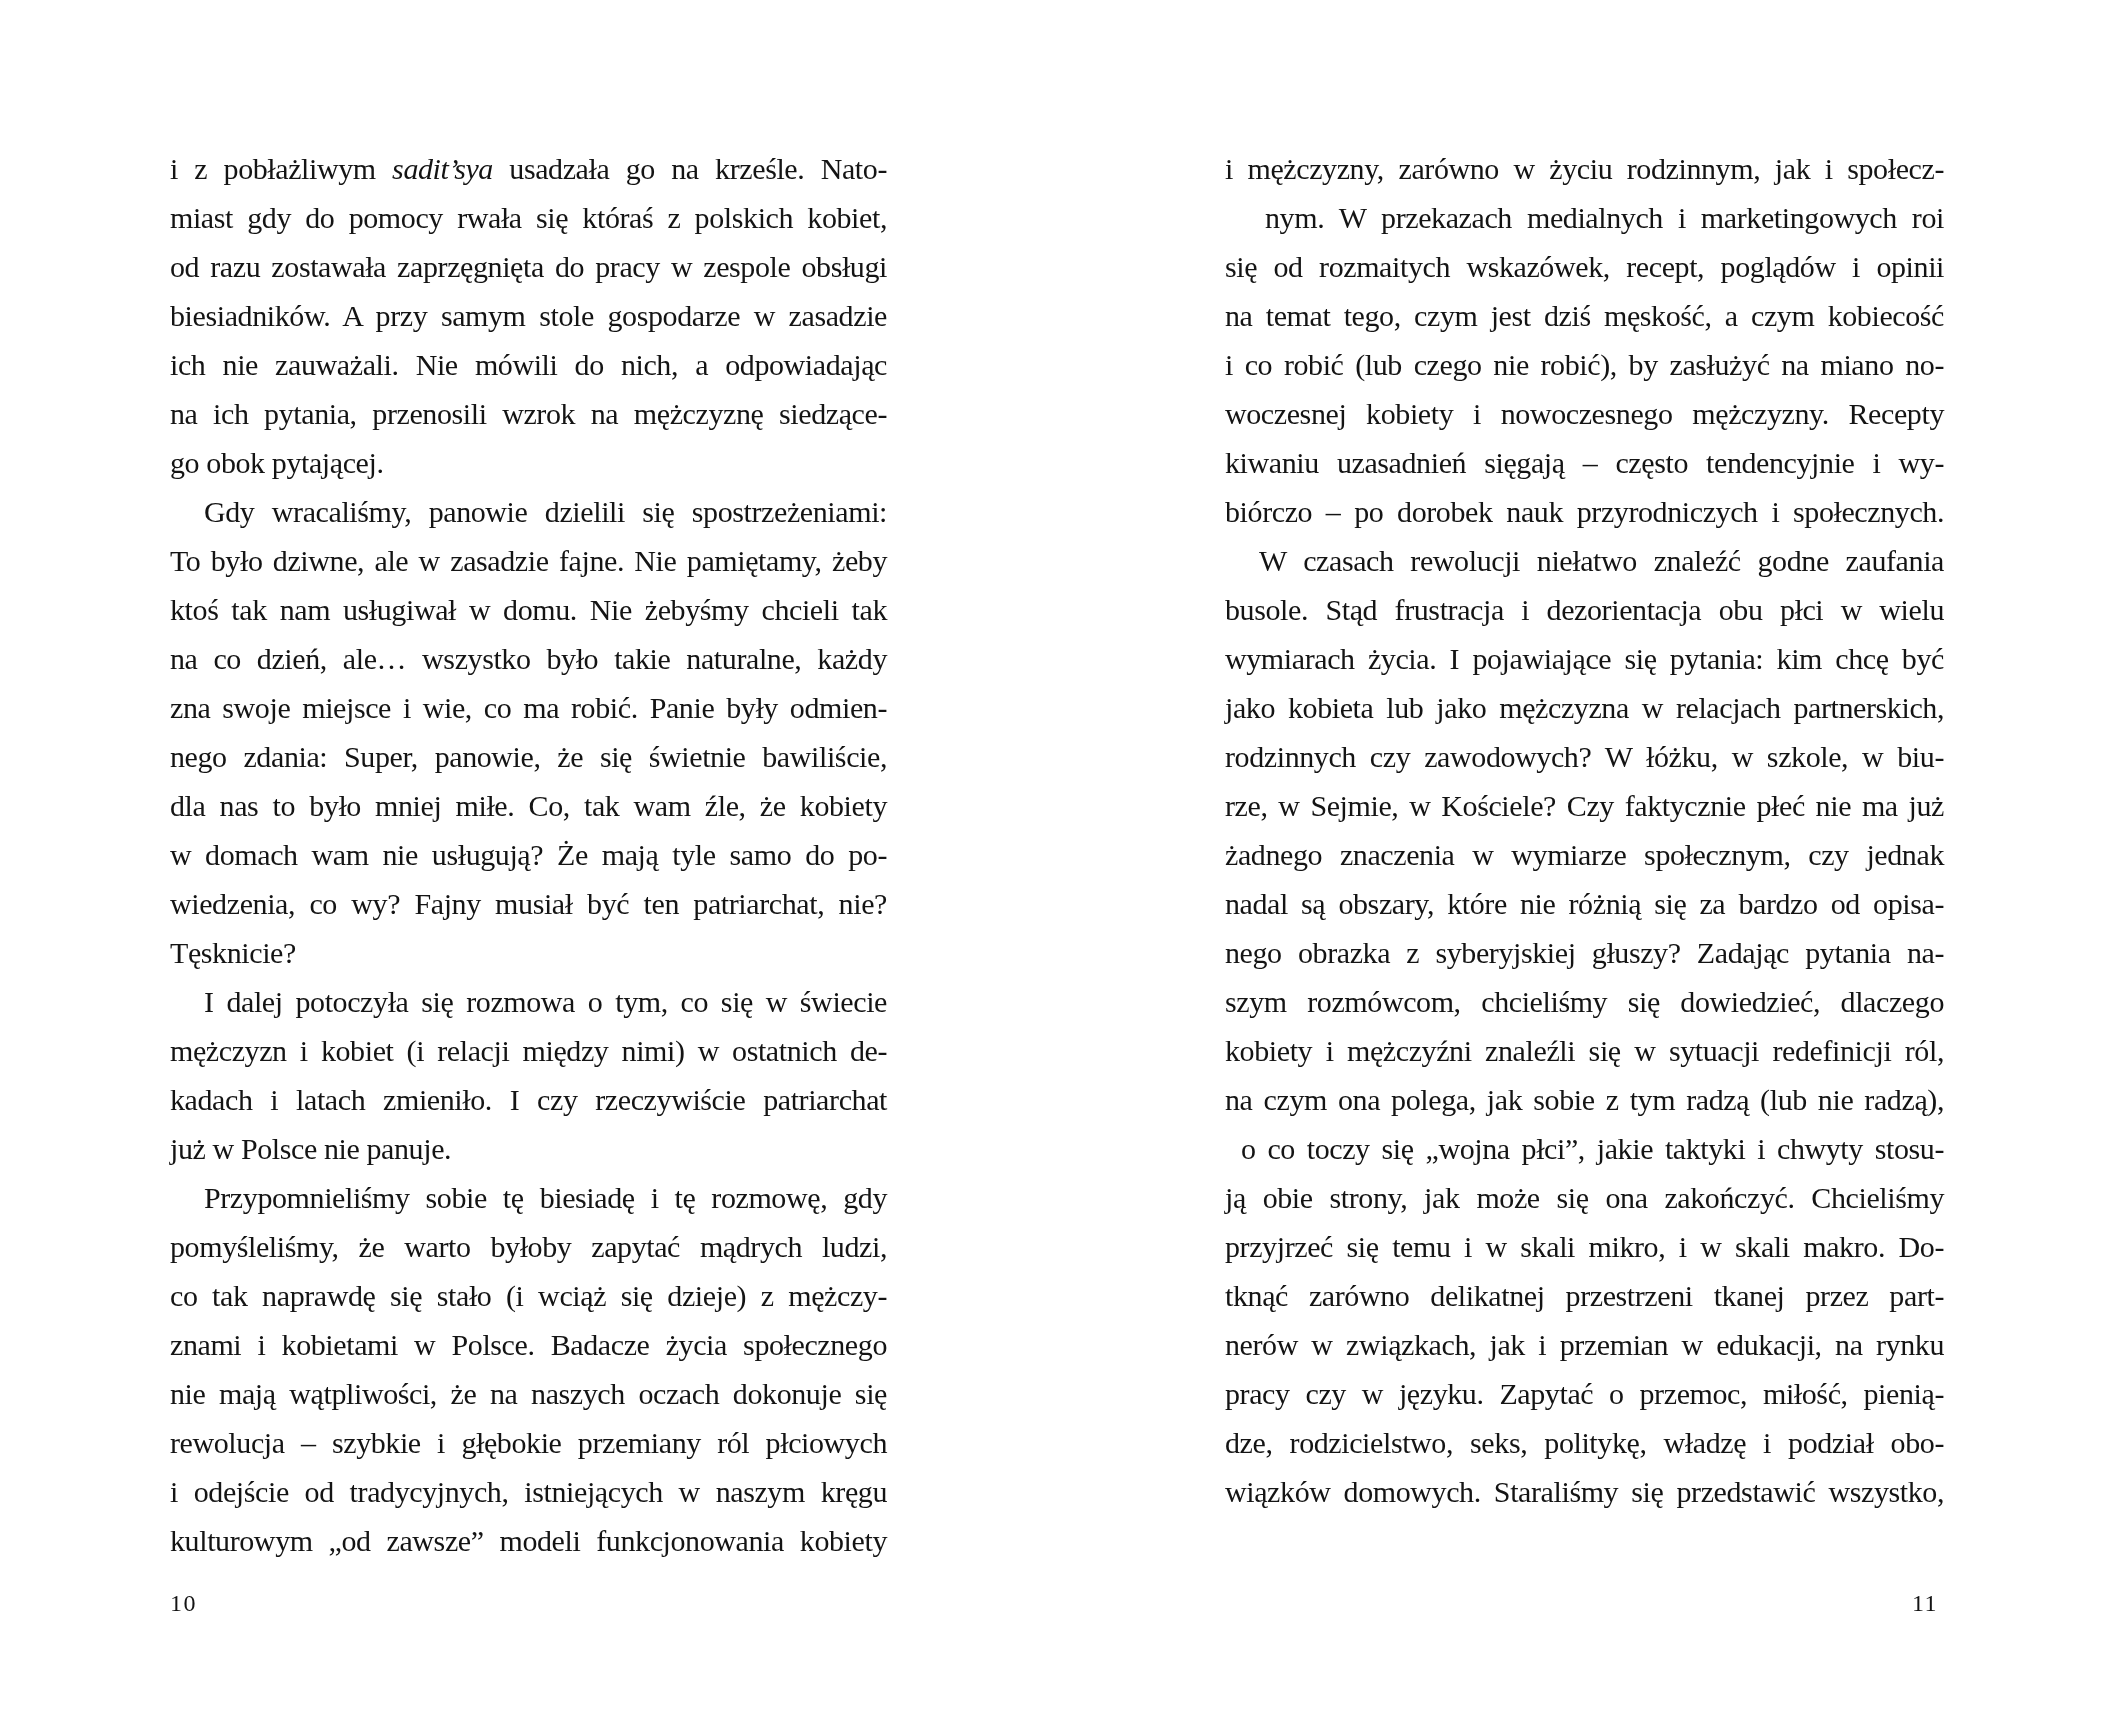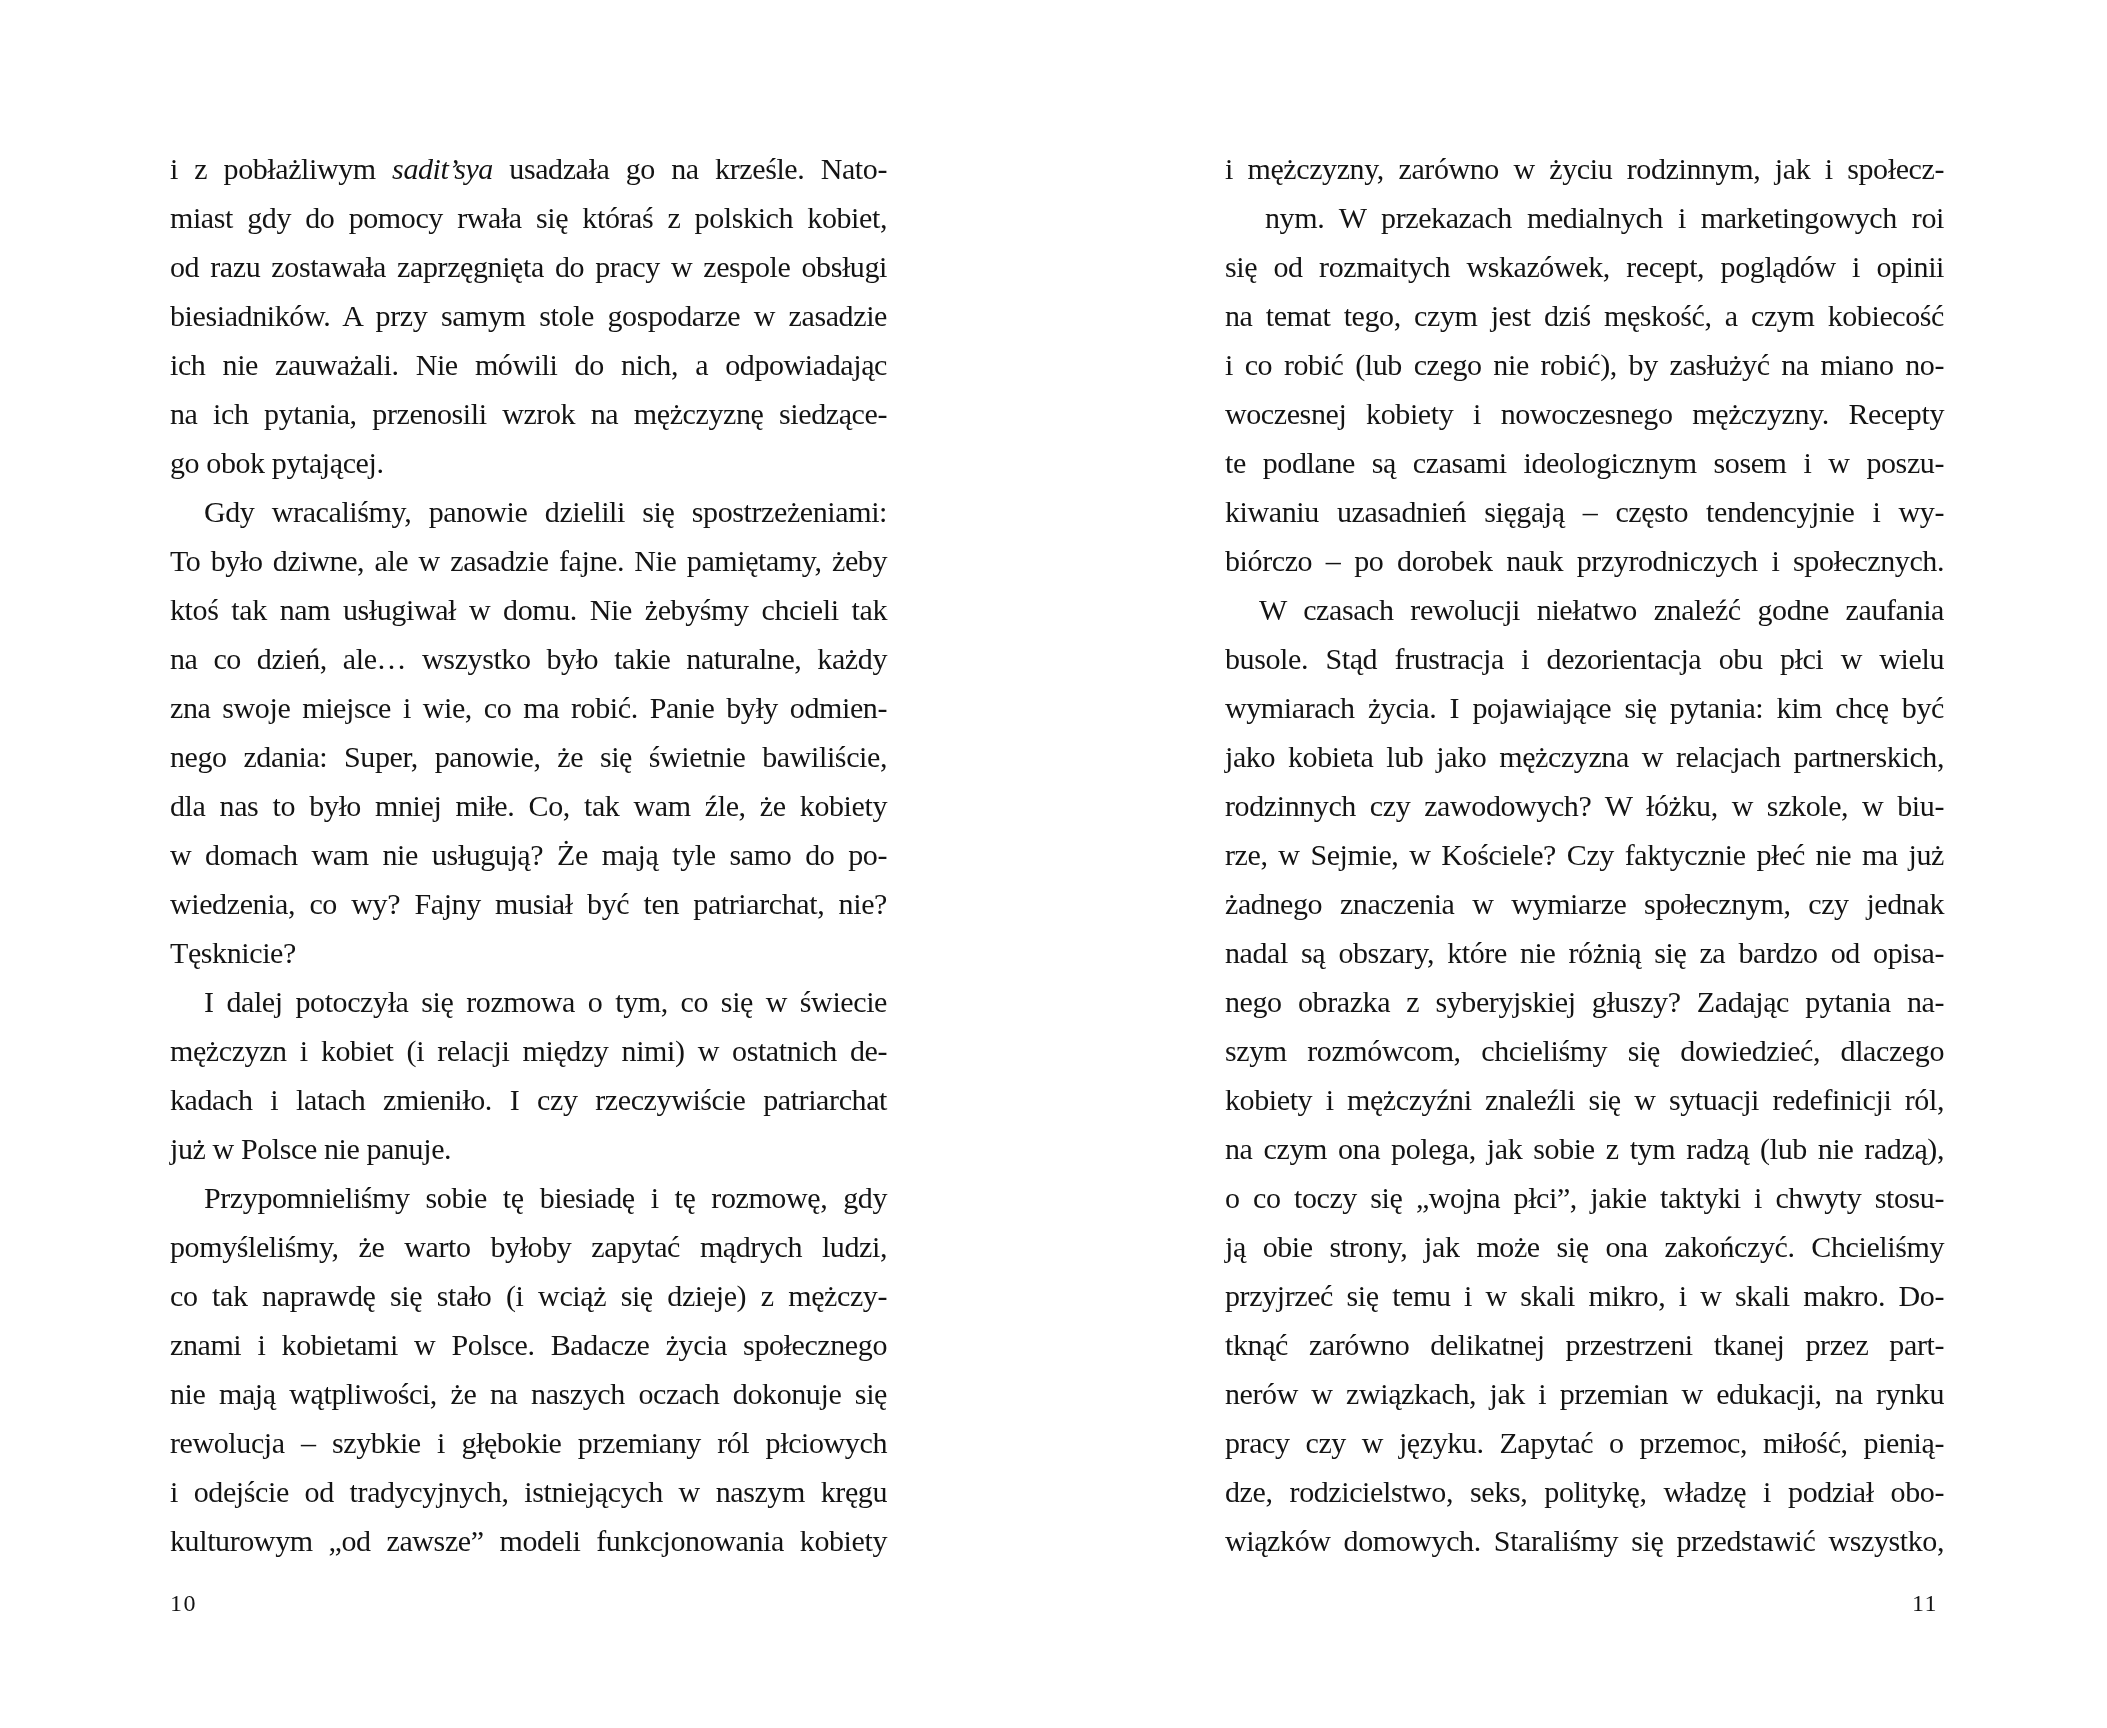--- a/index.html
+++ b/index.html
@@ -111,38 +111,37 @@
 
 <div class="page page-right">
   <div class="column">
     <div>
       <span class="line" style="white-space: normal;">i mężczyzny, zarówno w życiu rodzinnym, jak i społecz-</span>
       <span class="line" style="white-space: normal; margin-left: 40px;">nym. W przekazach medialnych i marketingowych roi</span>
       <span class="line" style="white-space: normal;">się od rozmaitych wskazówek, recept, poglądów i opinii</span>
       <span class="line" style="white-space: normal;">na temat tego, czym jest dziś męskość, a czym kobiecość</span>
       <span class="line" style="white-space: normal;">i co robić (lub czego nie robić), by zasłużyć na miano no-</span>
       <span class="line" style="white-space: normal;">woczesnej kobiety i nowoczesnego mężczyzny. Recepty</span>
-      <span class="line" style="white-space: normal;">te podlane są czasami ideologicznym sosem i w poszu-</span>
       <span class="line" style="white-space: normal;">kiwaniu uzasadnień sięgają – często tendencyjnie i wy-</span>
       <span class="line" style="white-space: normal;">biórczo – po dorobek nauk przyrodniczych i społecznych.</span>
     </div>
     <div>
       <span class="line indent" style="white-space: normal;">W czasach rewolucji niełatwo znaleźć godne zaufania</span>
       <span class="line" style="white-space: normal;">busole. Stąd frustracja i dezorientacja obu płci w wielu</span>
       <span class="line" style="white-space: normal;">wymiarach życia. I pojawiające się pytania: kim chcę być</span>
       <span class="line" style="white-space: normal;">jako kobieta lub jako mężczyzna w relacjach partnerskich,</span>
       <span class="line" style="white-space: normal;">rodzinnych czy zawodowych? W łóżku, w szkole, w biu-</span>
       <span class="line" style="white-space: normal;">rze, w Sejmie, w Kościele? Czy faktycznie płeć nie ma już</span>
       <span class="line" style="white-space: normal;">żadnego znaczenia w wymiarze społecznym, czy jednak</span>
       <span class="line" style="white-space: normal;">nadal są obszary, które nie różnią się za bardzo od opisa-</span>
       <span class="line" style="white-space: normal;">nego obrazka z syberyjskiej głuszy? Zadając pytania na-</span>
       <span class="line" style="white-space: normal;">szym rozmówcom, chcieliśmy się dowiedzieć, dlaczego</span>
       <span class="line" style="white-space: normal;">kobiety i mężczyźni znaleźli się w sytuacji redefinicji ról,</span>
       <span class="line" style="white-space: normal;">na czym ona polega, jak sobie z tym radzą (lub nie radzą),</span>
-      <span class="line" style="white-space: normal;">o co toczy się „wojna płci”, jakie taktyki i chwyty stosu-</span>
+      <span class="line" style="white-space: normal; margin-left: 16px;">o co toczy się „wojna płci”, jakie taktyki i chwyty stosu-</span>
       <span class="line" style="white-space: normal;">ją obie strony, jak może się ona zakończyć. Chcieliśmy</span>
       <span class="line" style="white-space: normal;">przyjrzeć się temu i w skali mikro, i w skali makro. Do-</span>
       <span class="line" style="white-space: normal;">tknąć zarówno delikatnej przestrzeni tkanej przez part-</span>
       <span class="line" style="white-space: normal;">nerów w związkach, jak i przemian w edukacji, na rynku</span>
       <span class="line" style="white-space: normal;">pracy czy w języku. Zapytać o przemoc, miłość, pienią-</span>
       <span class="line" style="white-space: normal;">dze, rodzicielstwo, seks, politykę, władzę i podział obo-</span>
       <span class="line" style="white-space: normal;">wiązków domowych. Staraliśmy się przedstawić wszystko,</span>
     </div>
   </div>
   <div class="folio">11</div>

